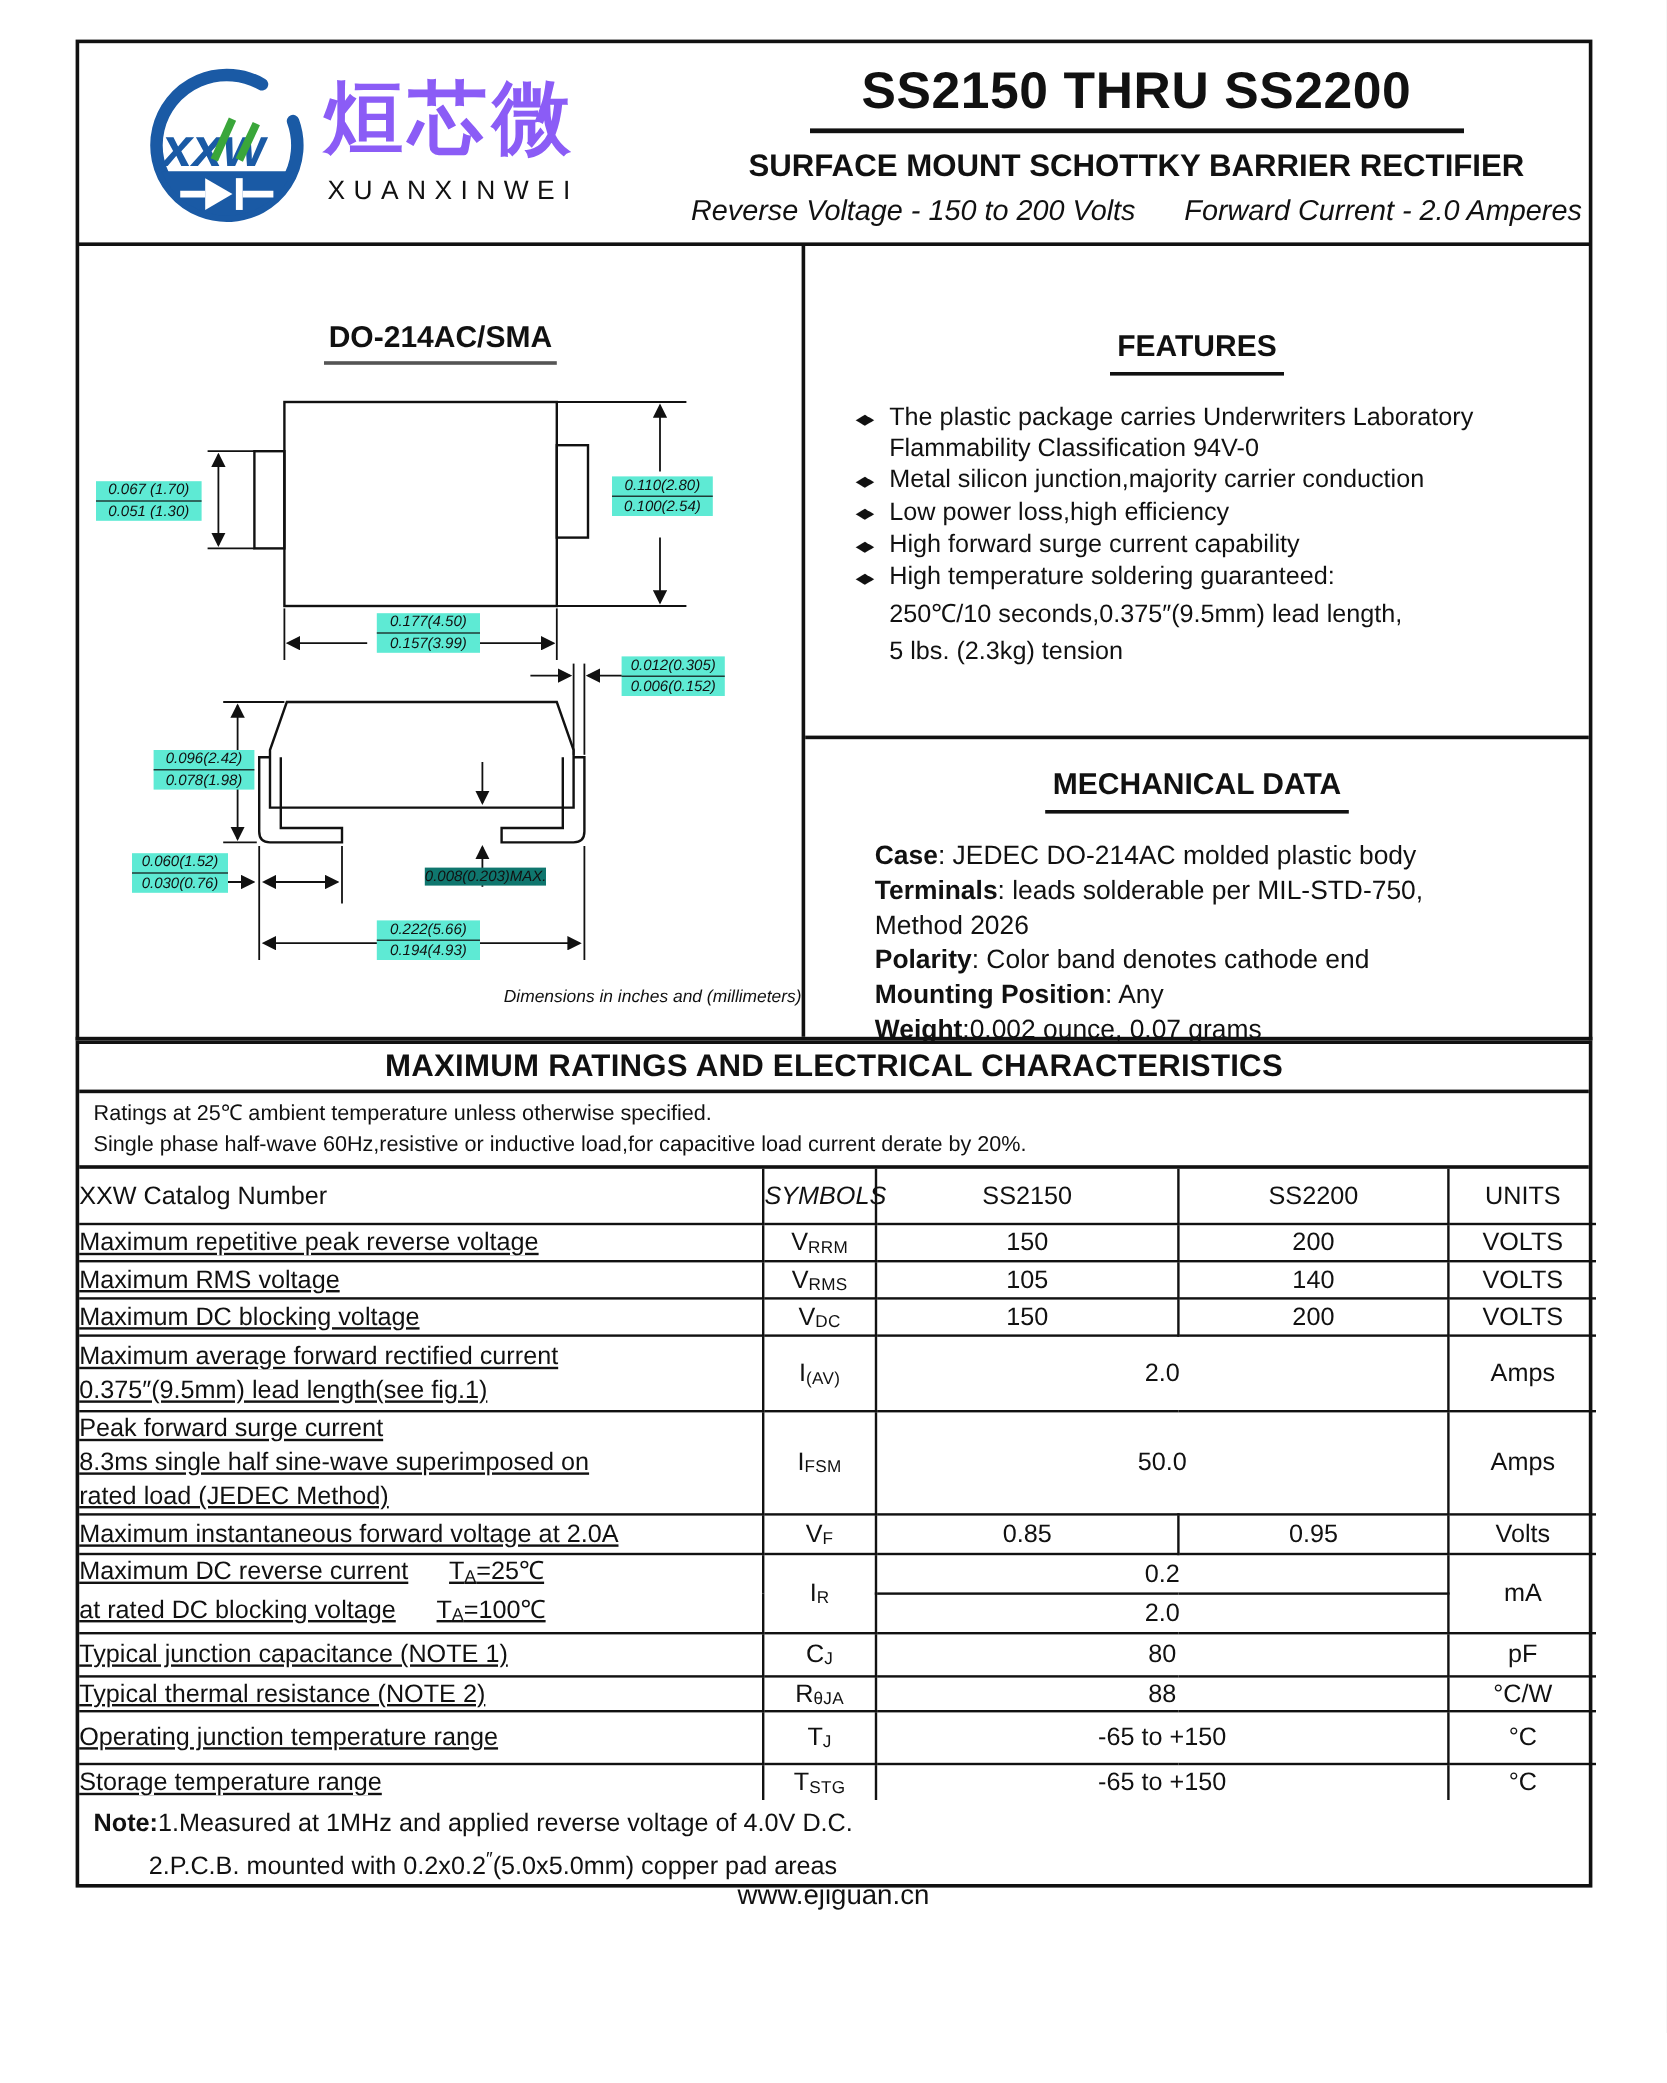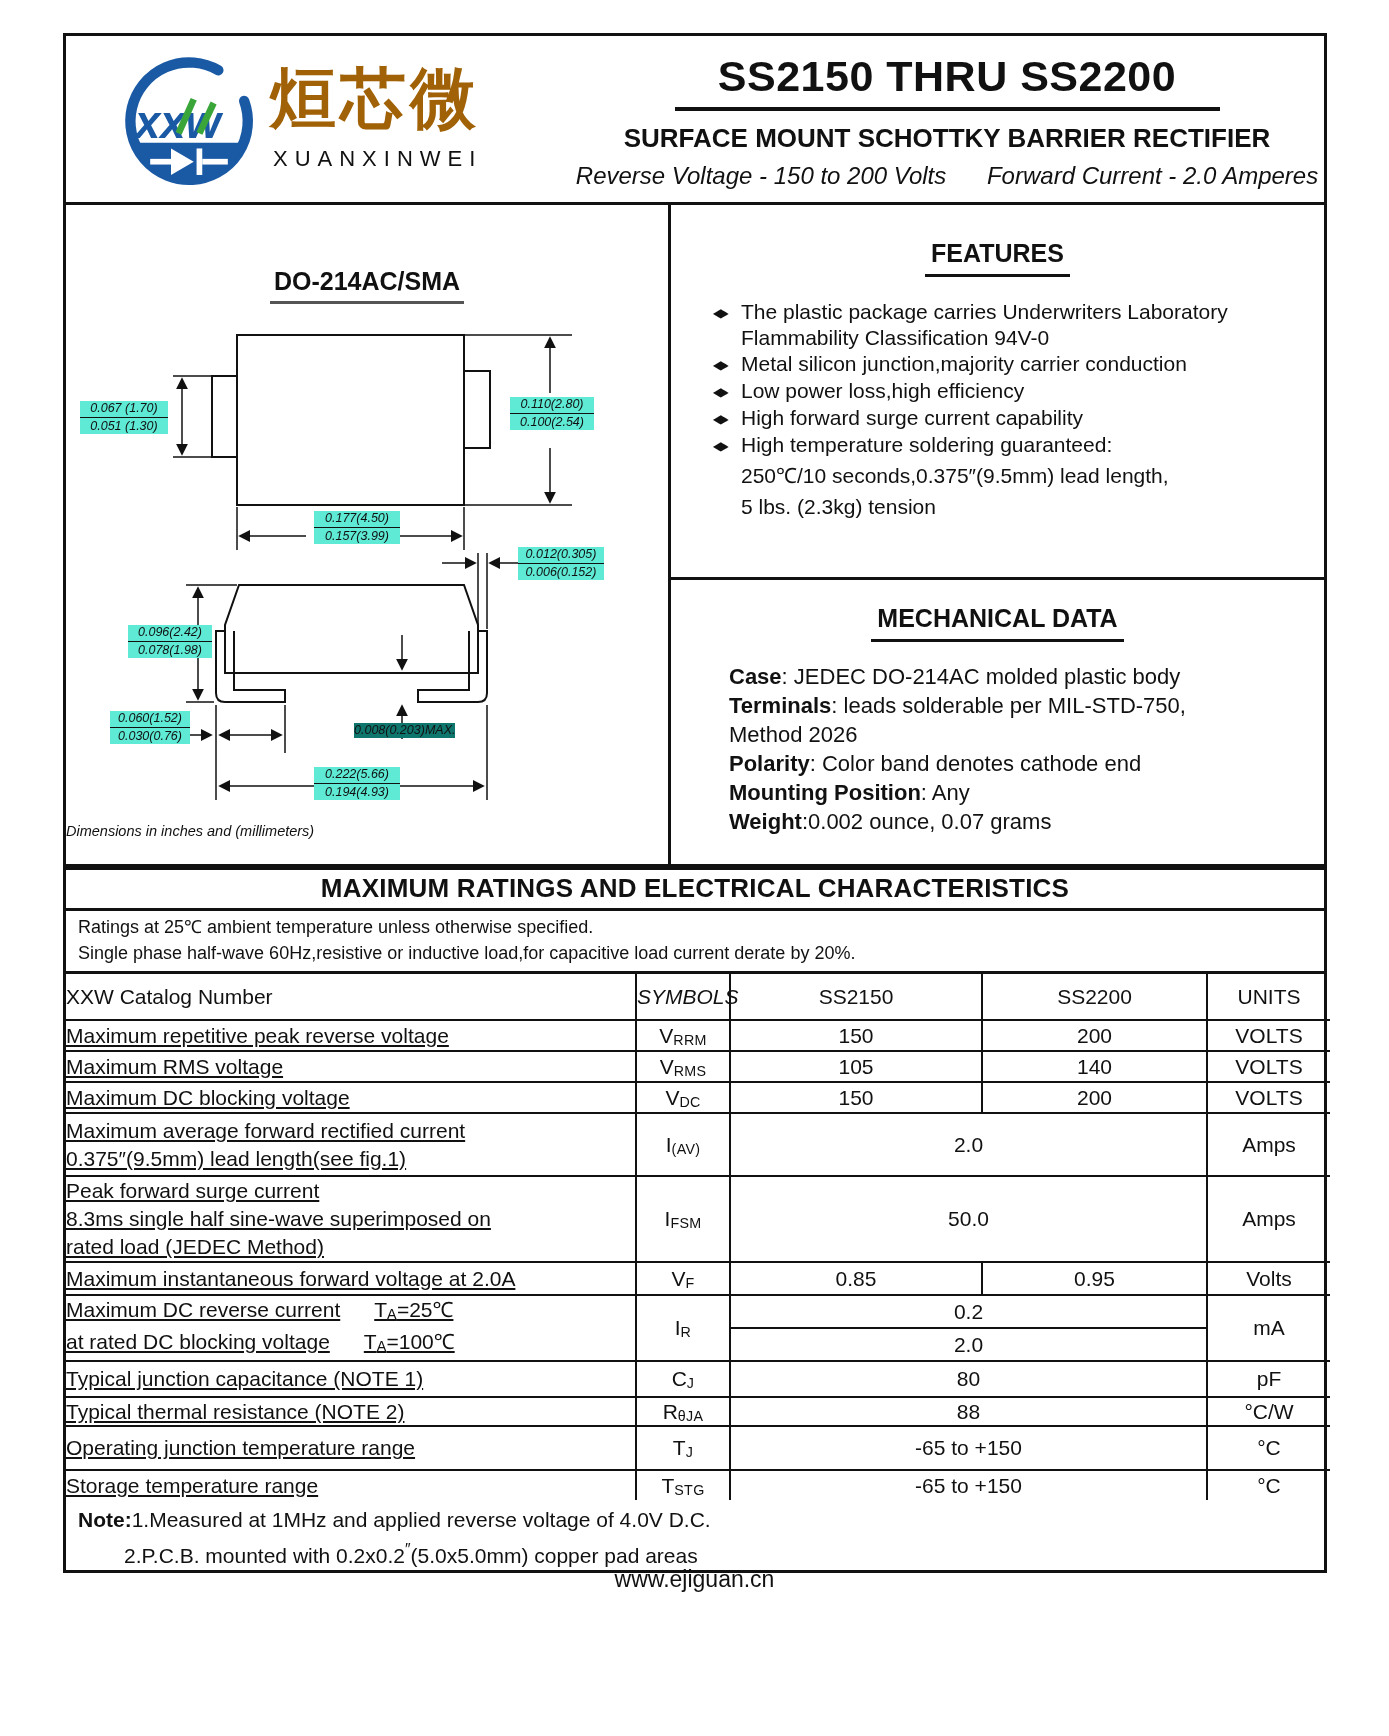--- a/index.html
+++ b/index.html
@@ -3,21 +3,21 @@
 <meta charset="utf-8">
 <style>
   html,body{margin:0;padding:0;background:#e8e8e8;}
   .page{position:relative;width:1389px;height:1736px;background:#ffffff;
         font-family:"Liberation Sans",sans-serif;color:#111;overflow:hidden;}
   .abs{position:absolute;box-sizing:border-box;}
 
   
   .hdr{left:63px;top:33px;width:1264px;height:172px;border:3px solid #111;}
   .logo-svg{position:absolute;left:52px;top:14px;width:142px;height:142px;}
-  .brand-cn{position:absolute;left:204px;top:18px;font-size:66px;font-weight:700;letter-spacing:4px;color:#a16207;}
+  .brand-cn{position:absolute;left:204px;top:18px;font-size:66px;font-weight:700;letter-spacing:4px;color:#8b5cf6;}
   .brand-en{position:absolute;left:207px;top:110px;font-size:22px;letter-spacing:7px;color:#111;font-weight:500;}
   .titleblk{position:absolute;left:498px;top:16px;width:766px;text-align:center;}
   .part-title{font-size:43px;font-weight:bold;letter-spacing:0.5px;}
   .title-rule{width:545px;height:4px;background:#111;margin:6px auto 12px auto;}
   .subtitle{font-size:26px;font-weight:bold;}
   .tagline{font-size:24px;font-style:italic;margin-top:8px;}
   .tagline span{display:inline-block;}
   .tagline .tl-left{margin-right:34px;}
 
   
@@ -25,24 +25,24 @@
   .left-panel{position:relative;width:605px;height:100%;border-right:3px solid #111;box-sizing:border-box;flex:0 0 auto;}
   .right-panel{position:relative;flex:1;height:100%;}
 
   .pkg-title-wrap{position:absolute;left:0;right:0;top:62px;text-align:center;}
   .pkg-title{display:inline-block;font-size:25px;font-weight:bold;border-bottom:3px solid #555;padding:0 4px 5px 4px;}
   .pkg-svg{position:absolute;left:0;top:0;width:602px;height:662px;}
   .dim{position:absolute;font-style:italic;font-size:12.5px;text-align:center;background:#5eead4;line-height:15px;z-index:2;}
   .dim .t{display:block;border-bottom:1.5px solid #111;padding:0 2px 1px 2px;}
   .dim .b{display:block;padding-top:1px;}
   .dim-single{position:absolute;font-style:italic;font-size:12.5px;background:#0f766e;z-index:2;line-height:15px;}
-  .pkg-caption{position:absolute;left:0;right:0;top:618px;text-align:left;font-style:italic;font-size:14.5px;}
+  .pkg-caption{position:absolute;left:0;right:0;top:618px;text-align:right;font-style:italic;font-size:14.5px;}
 
   
-  .features{height:372px;box-sizing:border-box;padding-top:34px;}
+  .features{height:372px;box-sizing:border-box;padding-top:34px;margin-top:36px;}
   .sec-title-wrap{text-align:center;}
   .sec-title{display:inline-block;font-size:25px;font-weight:bold;border-bottom:3px solid #111;padding:0 6px 6px 6px;}
   .feat-list{margin-top:22px;padding-left:42px;padding-right:14px;font-size:21px;}
   .feat-item{display:flex;line-height:26px;}
   .bullet{flex:0 0 28px;font-size:12px;transform:scaleX(1.7);transform-origin:left center;padding-top:1px;}
   .feat-lines{flex:1;}
   .fl{display:block;}
   .fl.cont{margin-top:5px;}
   .mech{height:282px;box-sizing:border-box;border-top:3px solid #111;padding-top:24px;}
   .mech-lines{margin-top:20px;padding-left:58px;padding-right:16px;font-size:22px;line-height:29px;}

